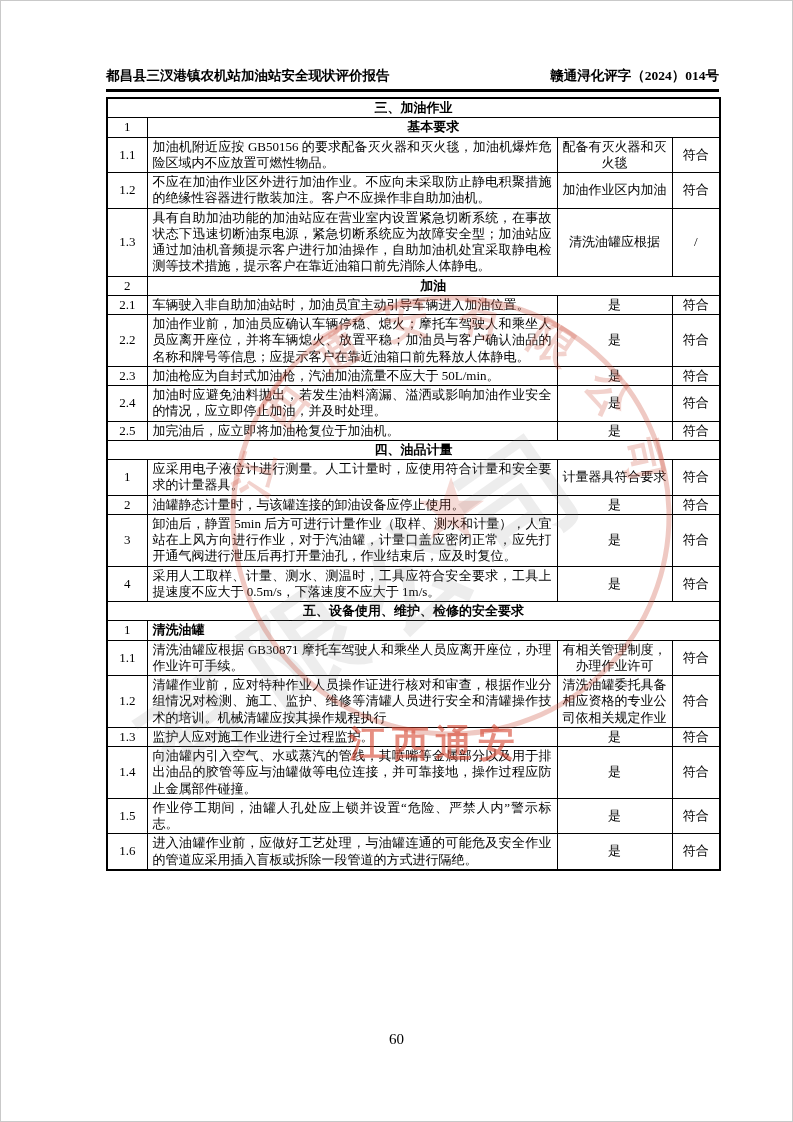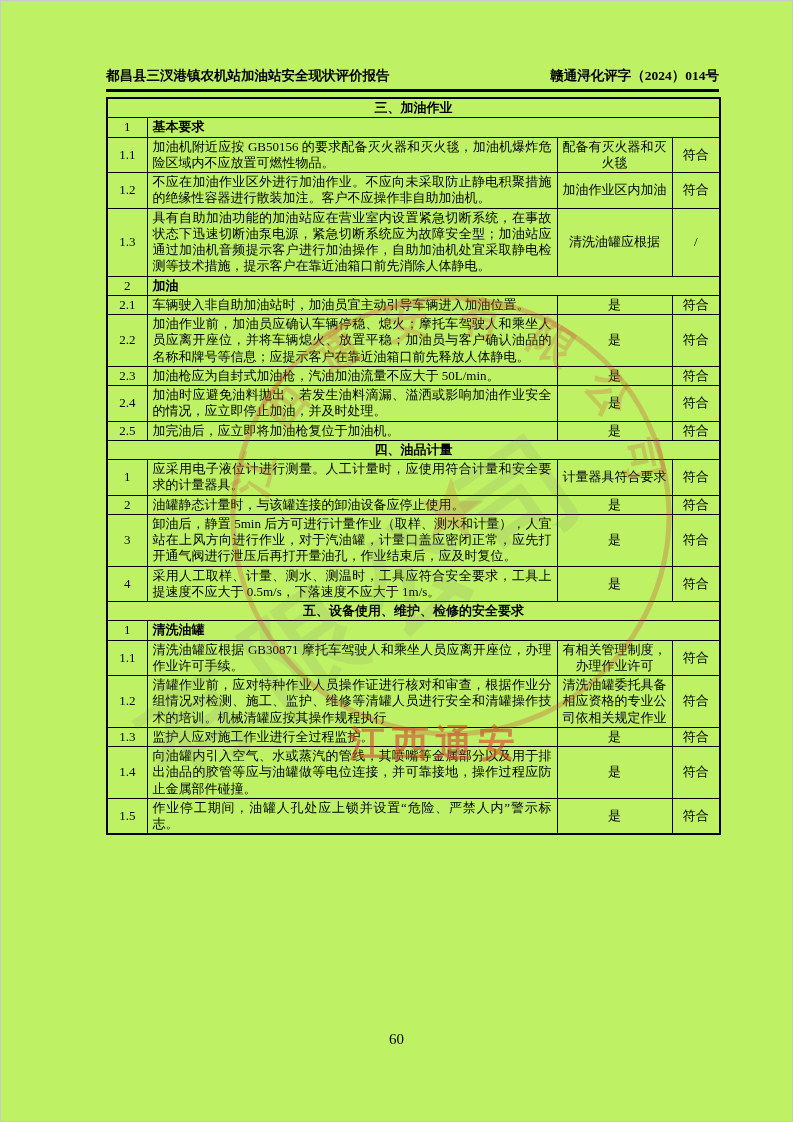--- a/index.html
+++ b/index.html
@@ -1,17 +1,17 @@
 <!DOCTYPE html>
 <html><head>
 <meta charset="utf-8">
 <style>
   html,body{margin:0;padding:0;background:#e9e9e9;}
   .sheet{
-    position:relative;width:793px;height:1122px;background:#bef264;
+    position:relative;width:793px;height:1122px;background:#ffffff;
     margin:0 auto;overflow:hidden;box-sizing:border-box;border:1px solid #c9c9c9;
     font-family:"Liberation Serif","DejaVu Serif",serif;color:#000;
   }
   
   .page-header{
     position:absolute;top:66px;left:105px;width:613px;
     display:flex;justify-content:space-between;align-items:flex-end;
     font-size:13.5px;font-weight:bold;
   }
   .header-rule{
@@ -27,21 +27,21 @@
   table.eval td{
     border:1px solid #000;
     font-size:13px;line-height:1.25;
     padding:1px 5px;vertical-align:middle;
     word-break:break-all;
   }
   td.section-title{
     text-align:center;font-weight:bold;font-size:14.5px;padding:3px 0;
   }
   td.sub-title{font-weight:bold;font-size:13.5px;padding:2px 5px;}
-  td.align-center{margin-left:11px;}
+  td.align-center{text-align:center;margin-left:11px;}
   td.align-left{text-align:left;}
   td.num{text-align:center;padding:1px 2px;}
   td.content{text-align:justify;}
   td.status{text-align:center;padding:1px 3px;}
   td.result{text-align:center;padding:1px 2px;}
   
   .page-footer{
     position:absolute;top:1030px;left:0;right:0;text-align:center;
     font-size:15px;
   }
@@ -192,20 +192,26 @@
         </tr>
         <tr>
           <td class="num">1.4</td>
           <td class="content">向油罐内引入空气、水或蒸汽的管线，其喷嘴等金属部分以及用于排出油品的胶管等应与油罐做等电位连接，并可靠接地，操作过程应防止金属部件碰撞。</td>
           <td class="status">是</td>
           <td class="result">符合</td>
         </tr>
         <tr>
           <td class="num">1.5</td>
           <td class="content">作业停工期间，油罐人孔处应上锁并设置“危险、严禁人内”警示标志。</td>
+          <td class="status">是</td>
+          <td class="result">符合</td>
+        </tr>
+        <tr>
+          <td class="num">1.6</td>
+          <td class="content">进入油罐作业前，应做好工艺处理，与油罐连通的可能危及安全作业的管道应采用插入盲板或拆除一段管道的方式进行隔绝。</td>
           <td class="status">是</td>
           <td class="result">符合</td>
         </tr>
       </tbody>
   </table>
 
   <div class="watermark-layer">
     <div class="wm-diagonal">有限公司</div>
     <svg class="seal" width="470" height="470" viewBox="0 0 470 470">
       <circle cx="235" cy="235" r="218" fill="none" stroke="rgba(203,76,56,0.30)" stroke-width="5"></circle>

